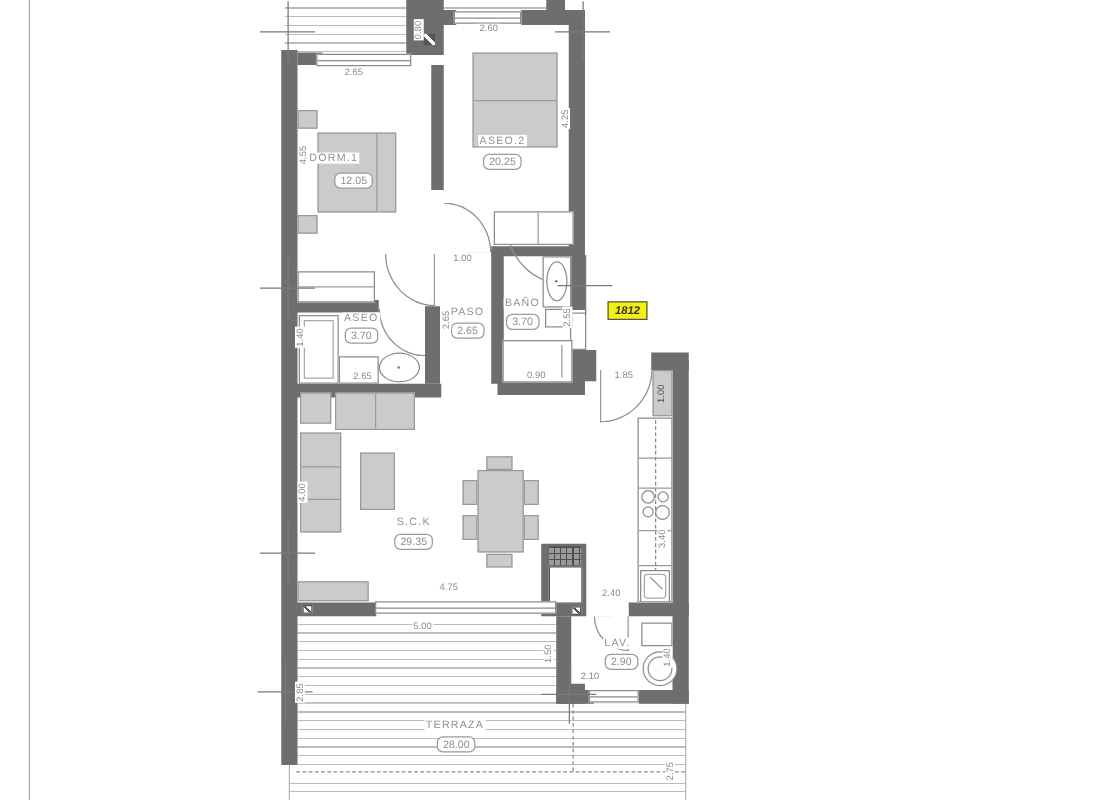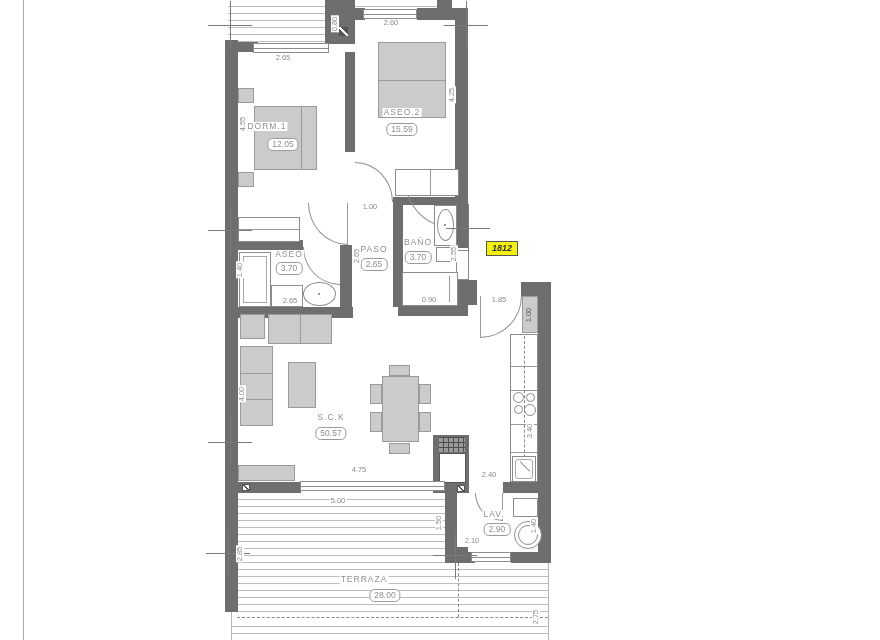--- a/index.html
+++ b/index.html
@@ -193,33 +193,33 @@
       <b></b>
     </div>
 
   <div class="markd" style="left:339px;top:27px;width:9px;height:9px"></div>
   <div class="mark" style="left:242px;top:484px;width:8px;height:7px"></div>
   <div class="mark" style="left:457px;top:485px;width:8px;height:7px"></div>
 
   <div class="rlabel" style="left:267px;top:122px">DORM.1</div>
   <div class="rbadge" style="left:283px;top:138px">12.05</div>
   <div class="rlabel" style="left:402px;top:108px">ASEO.2</div>
-  <div class="rbadge" style="left:402px;top:123px">15.59</div>
+  <div class="rbadge" style="left:402px;top:123px">20.25</div>
   <div class="rlabel" style="left:289px;top:250px">ASEO</div>
   <div class="rbadge" style="left:289px;top:262px">3.70</div>
   <div class="rlabel" style="left:374px;top:245px">PASO</div>
   <div class="rbadge" style="left:374px;top:258px">2.65</div>
   <div class="rlabel" style="left:418px;top:238px">BAÑO</div>
   <div class="rbadge" style="left:418px;top:251px">3.70</div>
   <div class="rlabel" style="left:331px;top:413px">S.C.K</div>
-  <div class="rbadge" style="left:331px;top:427px">50.57</div>
+  <div class="rbadge" style="left:331px;top:427px">29.35</div>
   <div class="rlabel" style="left:494px;top:510px">LAV.</div>
   <div class="rbadge" style="left:497px;top:523px">2.90</div>
   <div class="rlabel" style="left:364px;top:575px">TERRAZA</div>
-  <div class="rbadge" style="left:385px;top:589px">28.00</div>
+  <div class="rbadge" style="left:365px;top:589px">28.00</div>
 
   <div class="unit" style="left:486px;top:241px;width:30px;height:13px">1812</div>
 
   <div class="dim" style="left:283px;top:58px">2.65</div>
   <div class="dim" style="left:391px;top:23px">2.60</div>
   <div class="dim vdim" style="left:335px;top:24px">0.80</div>
   <div class="dim vdim" style="left:243px;top:124px">4.55</div>
   <div class="dim vdim" style="left:452px;top:95px">4.25</div>
   <div class="dim" style="left:370px;top:207px">1.00</div>
   <div class="dim vdim" style="left:357px;top:256px">2.65</div>

